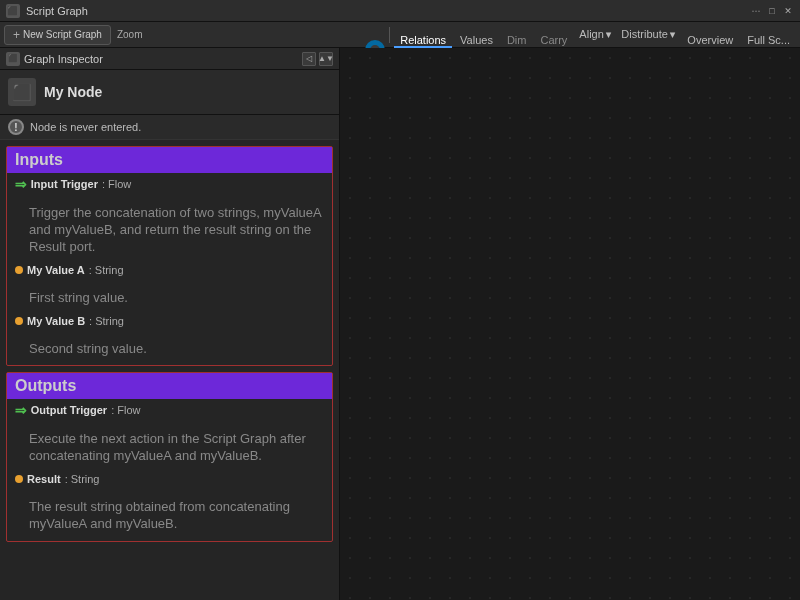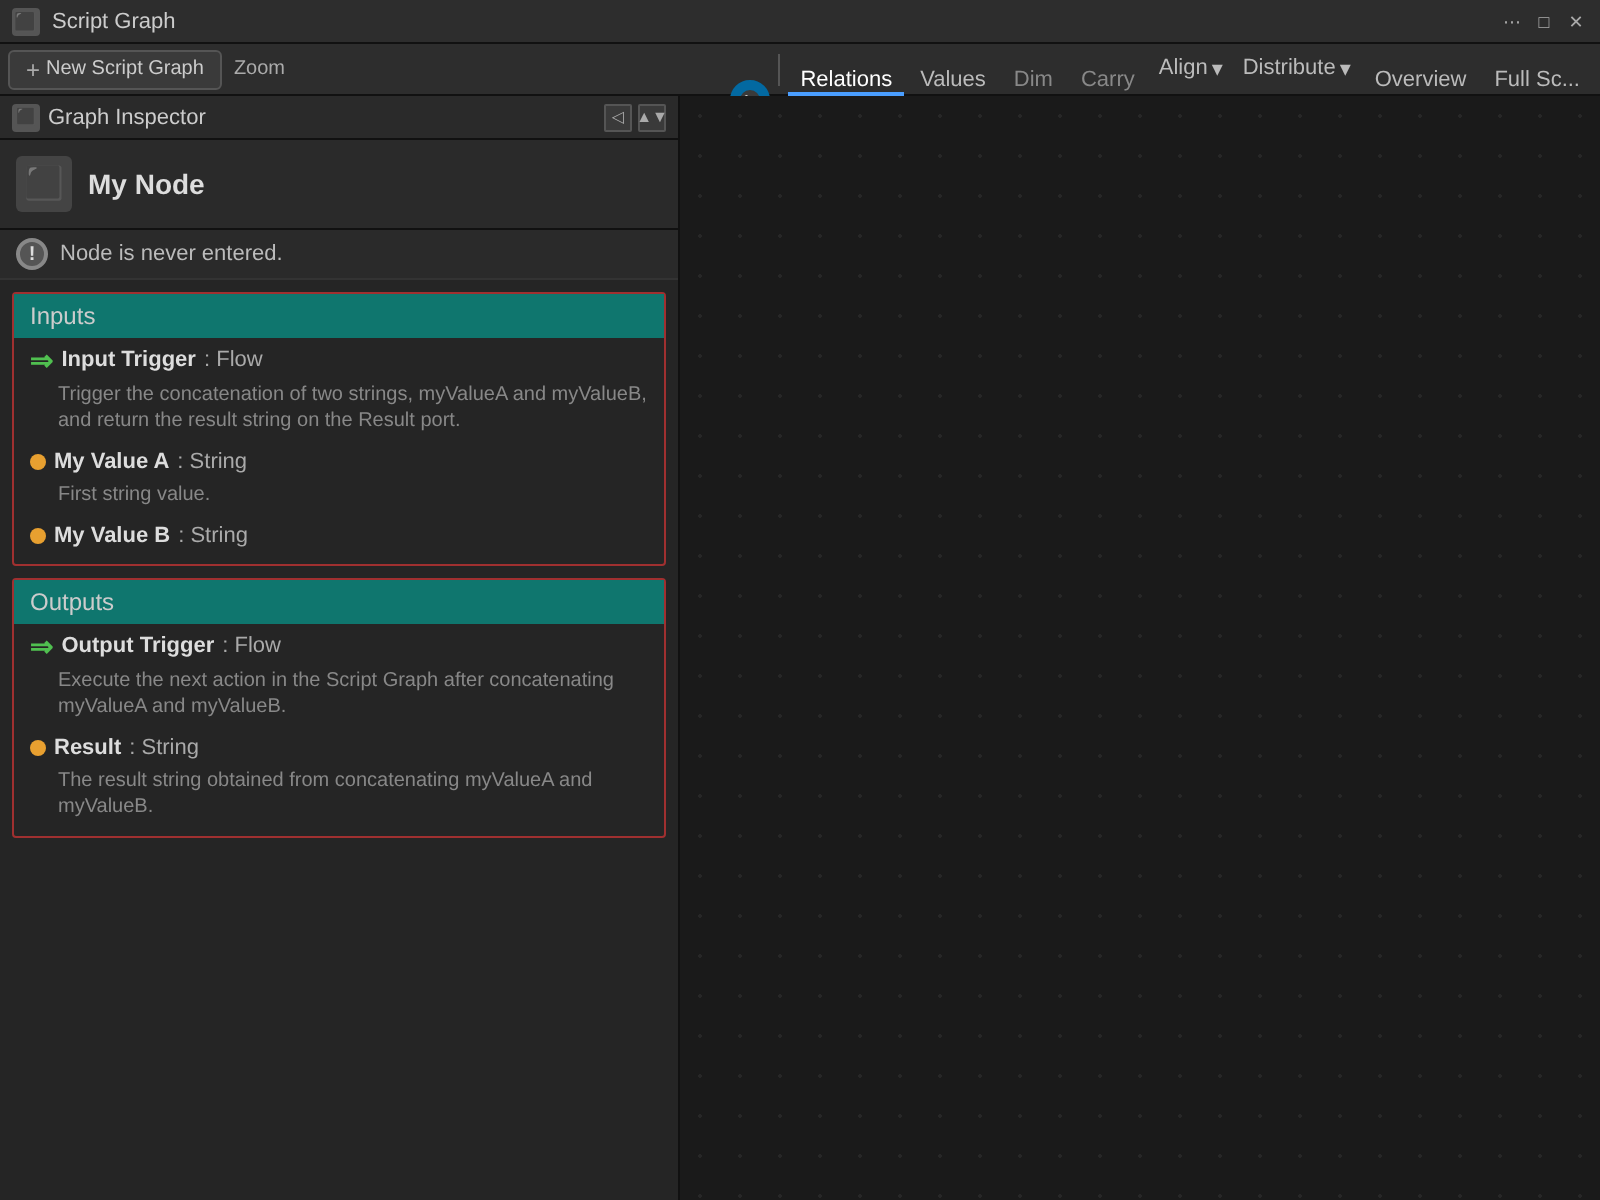--- a/index.html
+++ b/index.html
@@ -196,24 +196,24 @@
     }
 
     .section-container {
       border: 1px solid #a03030;
       margin: 6px 6px;
       border-radius: 2px;
     }
 
     .section-header {
       padding: 4px 8px;
-      font-size: 12px;
-      font-weight: normal;
+      font-size: 16px;
+      font-weight: bold;
       color: #ccc;
-      background: #0f766e;
+      background: #6d28d9;
     }
 
     .section-body {
       padding: 4px 8px 8px 8px;
     }
 
     .param-item {
       margin-bottom: 8px;
     }
     .param-item:last-child { margin-bottom: 0; }
@@ -238,23 +238,23 @@
     .param-name {
       font-size: 11px;
       font-weight: bold;
       color: #ddd;
     }
     .param-type {
       font-size: 11px;
       color: #aaa;
     }
     .param-desc {
-      font-size: 10px;
+      font-size: 13px;
       color: #888;
-      margin-top: 4px;
+      margin-top: 14px;
       margin-left: 14px;
       line-height: 1.3;
     }
 
     
     #right-panel {
       flex: 1;
       background: #1a1a1a;
       position: relative;
       overflow: hidden;
@@ -368,20 +368,21 @@
             </div>
             <div class="param-desc">First string value.</div>
           </div>
 
           <div class="param-item">
             <div class="param-header">
               <div class="param-dot"></div>
               <span class="param-name">My Value B</span>
               <span class="param-type">: <span>String</span></span>
             </div>
+            <div class="param-desc">Second string value.</div>
           </div>
 
         </div>
       </div>
 
       <div class="section-container">
         <div class="section-header">Outputs</div>
         <div class="section-body">
 
           <div class="param-item">

